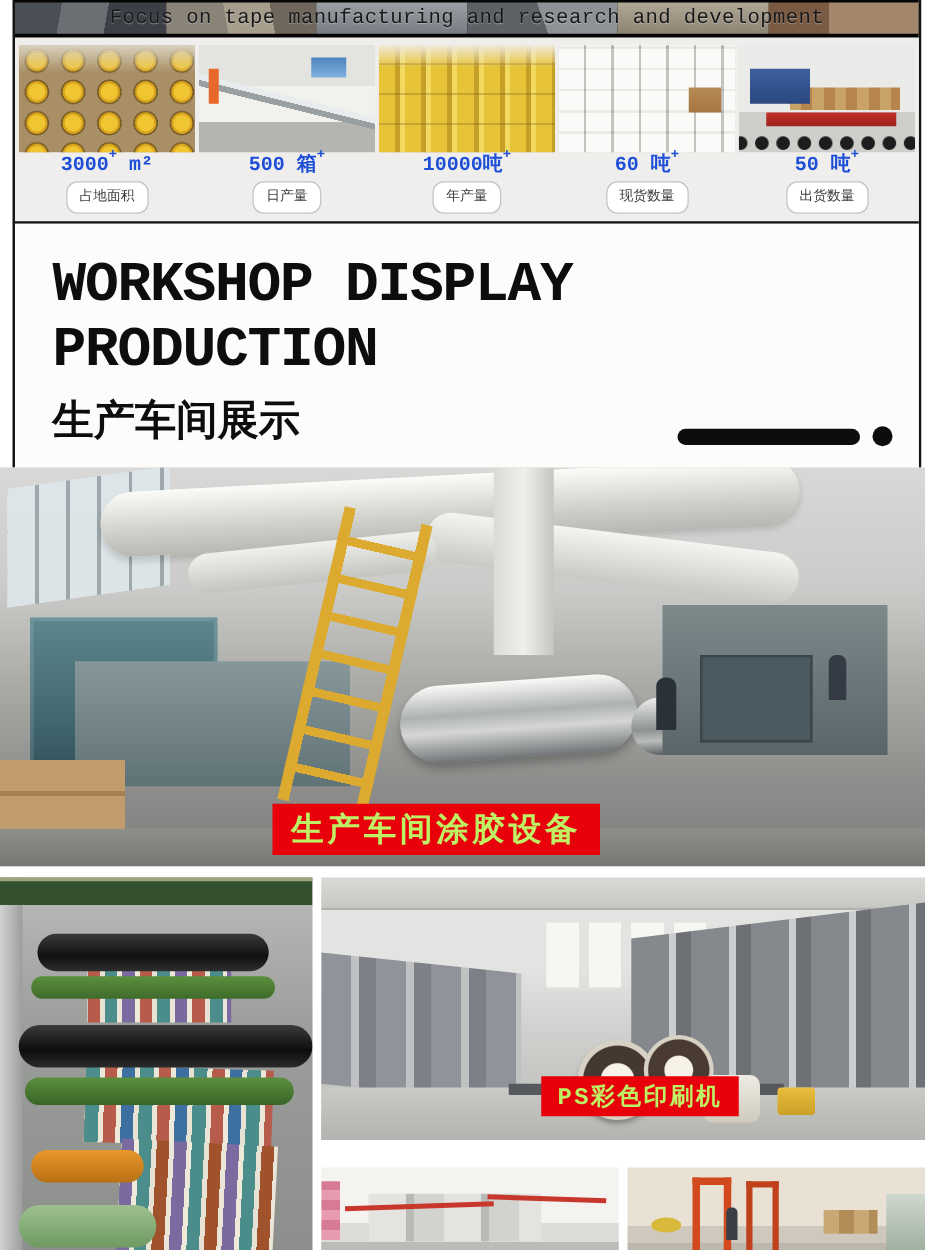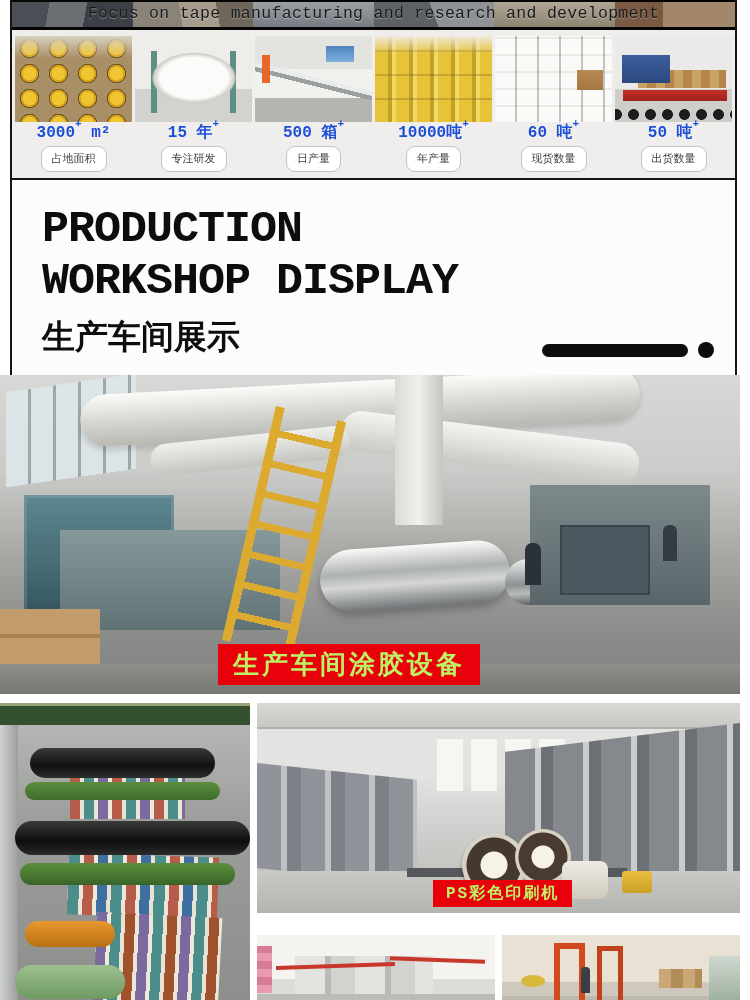--- a/index.html
+++ b/index.html
@@ -70,21 +70,21 @@
   .h-sub { font-size:33px; font-weight:bold; color:#0d0d0d; margin-top:7px; }
   .h-dash { position:absolute; right:47px; bottom:18px; width:146px; height:13px; border-radius:7px; background:#0d0d0d; }
   .h-dot { position:absolute; right:21px; bottom:17px; width:16px; height:16px; border-radius:50%; background:#0d0d0d; }
 
   
   .photo { position:relative; overflow:hidden; }
   .photo > div { position:absolute; }
   .caption { position:absolute; background:#e8000b; color:#bef264; font-weight:bold;
     white-space:nowrap; z-index:5; }
   .caption-main { left:218px; bottom:9px; font-size:26px; padding:3px 15px; letter-spacing:3px; }
-  .caption-press { left:176px; bottom:6px; font-size:16px; padding:3px 13px; letter-spacing:2px; }
+  .caption-press { left:176px; bottom:19px; font-size:19px; padding:3px 13px; letter-spacing:2px; }
 
   .main-photo { height:319px; margin:0 10px 9px 0;
     background:linear-gradient(180deg,#d8d8d6 0%,#cbccc9 30%,#a9a9a6 55%,#8e8f8c 78%,#7f807d 100%); }
   .mp-window { left:6px; top:8px; width:130px; height:95px; transform:skewY(-8deg); opacity:.9;
     background:repeating-linear-gradient(90deg,#dfe7ea 0 22px,#98a4a8 22px 25px),
                repeating-linear-gradient(0deg,rgba(230,237,240,.8) 0 28px,rgba(154,166,170,.9) 28px 31px); }
   .mp-duct1 { left:80px; top:6px; width:560px; height:52px; border-radius:26px; transform:rotate(-3deg);
     background:linear-gradient(#fbfbf9,#d2d2cc 60%,#b9b9b3); box-shadow:0 4px 6px rgba(0,0,0,.15); }
   .mp-duct2 { left:340px; top:52px; width:300px; height:40px; border-radius:20px; transform:rotate(7deg);
     background:linear-gradient(#f4f4f2,#c9c9c3); }
@@ -192,25 +192,20 @@
       <div class="banner-text">Focus on tape manufacturing and research and development</div>
     </div>
 
     <div class="stats-strip">
       <div class="stat-card">
         <div class="card-photo cp1"></div>
         <div class="stat-line"><span>3000</span><sup>+</sup><span> m²</span></div>
         <div><span class="pill">占地面积</span></div>
       </div>
       <div class="stat-card">
-        <div class="card-photo cp2"></div>
-        <div class="stat-line"><span>15 年</span><sup>+</sup><span></span></div>
-        <div><span class="pill">专注研发</span></div>
-      </div>
-      <div class="stat-card">
         <div class="card-photo cp3"></div>
         <div class="stat-line"><span>500 箱</span><sup>+</sup><span></span></div>
         <div><span class="pill">日产量</span></div>
       </div>
       <div class="stat-card">
         <div class="card-photo cp4"></div>
         <div class="stat-line"><span>10000吨</span><sup>+</sup><span></span></div>
         <div><span class="pill">年产量</span></div>
       </div>
       <div class="stat-card">
@@ -219,22 +214,22 @@
         <div><span class="pill">现货数量</span></div>
       </div>
       <div class="stat-card">
         <div class="card-photo cp6"></div>
         <div class="stat-line"><span>50 吨</span><sup>+</sup><span></span></div>
         <div><span class="pill">出货数量</span></div>
       </div>
     </div>
 
     <div class="heading-section">
+      <div class="h-line">WORKSHOP DISPLAY</div>
       <div class="h-line">PRODUCTION</div>
-      <div class="h-line">WORKSHOP DISPLAY</div>
       <div class="h-sub">生产车间展示</div>
       <div class="h-dash"></div>
       <div class="h-dot"></div>
     </div>
   </div>
 
   <div class="photo main-photo">
     <div class="mp-window"></div>
     <div class="mp-duct1"></div>
     <div class="mp-duct2"></div>

